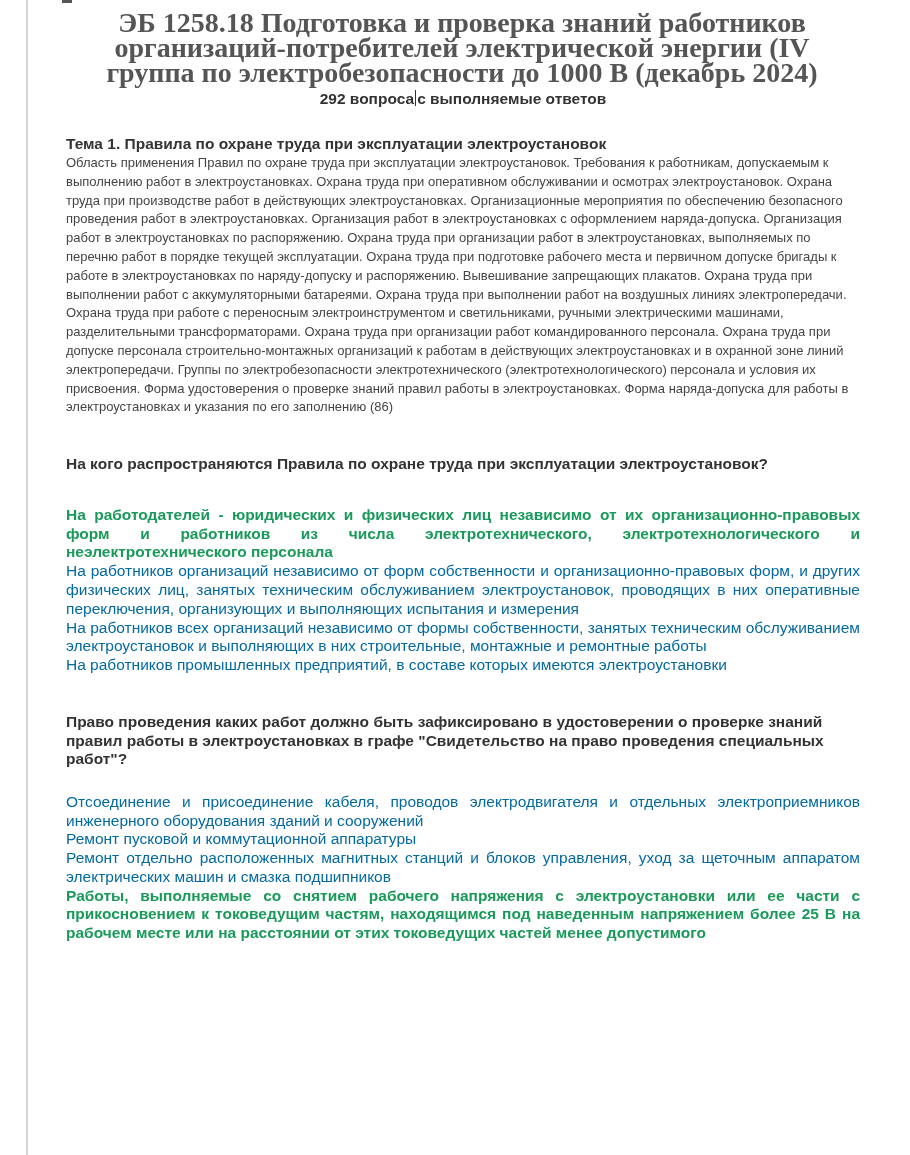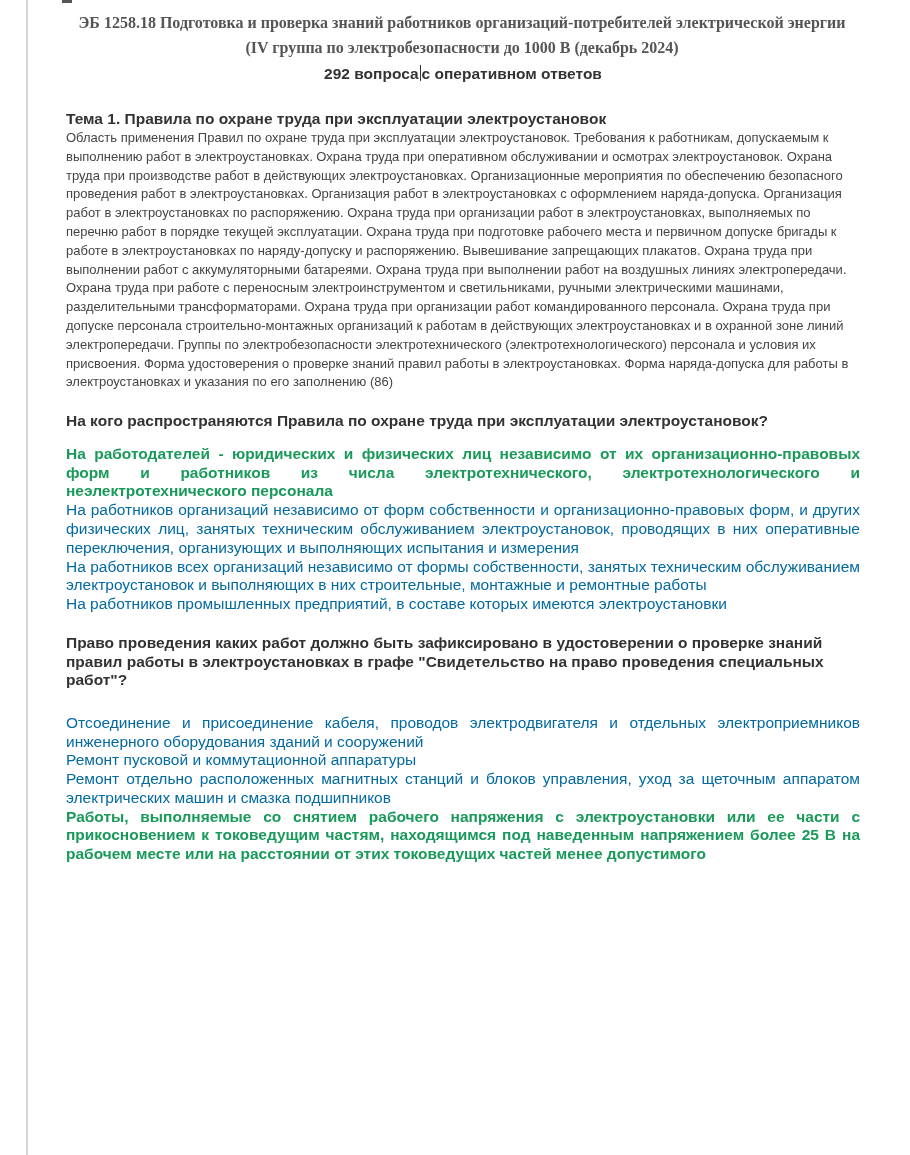--- a/index.html
+++ b/index.html
@@ -10,56 +10,56 @@
     }
     .top-tick {
       position: absolute; left: 62px; top: 0; width: 10px; height: 3px; background: #555;
     }
     .page {
       position: absolute; left: 66px; top: 0; width: 794px;
       font-family: "Liberation Sans", sans-serif; color: #3f3f3f;
     }
     .title {
       font-family: "Liberation Serif", serif; font-weight: bold;
-      font-size: 16px; line-height: 25px; text-align: center; color: #555;
+      font-size: 28px; line-height: 25px; text-align: center; color: #555;
       margin: 10px 2px 0 0; padding: 0 6px;
     }
     .subtitle {
       font-family: "Liberation Sans", sans-serif; font-weight: bold;
       font-size: 15.5px; line-height: 20px; text-align: center; color: #333;
       margin: 4px 0 0 0;
     }
     .caret { display: inline-block; width: 1px; height: 16px; background: #333; vertical-align: -2px; margin: 0 1px; }
     .topic-title {
       font-weight: bold; font-size: 15.5px; line-height: 18px; text-align: left; color: #333;
       margin: 26px 0 0 0;
     }
     .topic-desc { font-size: 13px; line-height: 18.8px; color: #444; margin: 1px 0 4px 0; }
     .question {
       font-weight: bold; font-size: 15.5px; line-height: 18.6px; color: #333;
-      margin: 20px 0 0 0;
+      margin: 38px 0 0 0;
     }
-    .answers { margin-top: 14px; }
+    .answers { margin-top: 32px; }
     .answer {
       font-size: 15.5px; line-height: 18.8px; color: #0369a1; text-align: justify;
       text-align-last: left;
     }
     .answer.correct { color: #1a9a5a; font-weight: bold; }
     .answers.q2 { margin-top: 24px; }
   </style>
 </head>
 <body>
 
 <div class="page-edge"></div>
 <div class="top-tick"></div>
 
 <div class="page">
   <div class="title">ЭБ 1258.18 Подготовка и проверка знаний работников организаций-потребителей электрической энергии (IV группа по электробезопасности до 1000 В (декабрь 2024)</div>
   <div class="subtitle">
-    <span>292 вопроса</span><span class="caret"></span><span>с оперативном ответов</span>
+    <span>292 вопроса</span><span class="caret"></span><span>с выполняемые ответов</span>
   </div>
 
   <div class="topic-title">Тема 1. Правила по охране труда при эксплуатации электроустановок</div>
   <div class="topic-desc">Область применения Правил по охране труда при эксплуатации электроустановок. Требования к работникам, допускаемым к выполнению работ в электроустановках. Охрана труда при оперативном обслуживании и осмотрах электроустановок. Охрана труда при производстве работ в действующих электроустановках. Организационные мероприятия по обеспечению безопасного проведения работ в электроустановках. Организация работ в электроустановках с оформлением наряда-допуска. Организация работ в электроустановках по распоряжению. Охрана труда при организации работ в электроустановках, выполняемых по перечню работ в порядке текущей эксплуатации. Охрана труда при подготовке рабочего места и первичном допуске бригады к работе в электроустановках по наряду-допуску и распоряжению. Вывешивание запрещающих плакатов. Охрана труда при выполнении работ с аккумуляторными батареями. Охрана труда при выполнении работ на воздушных линиях электропередачи. Охрана труда при работе с переносным электроинструментом и светильниками, ручными электрическими машинами, разделительными трансформаторами. Охрана труда при организации работ командированного персонала. Охрана труда при допуске персонала строительно-монтажных организаций к работам в действующих электроустановках и в охранной зоне линий электропередачи. Группы по электробезопасности электротехнического (электротехнологического) персонала и условия их присвоения. Форма удостоверения о проверке знаний правил работы в электроустановках. Форма наряда-допуска для работы в электроустановках и указания по его заполнению (86)</div>
 
   <div class="question">На кого распространяются Правила по охране труда при эксплуатации электроустановок?</div>
   <div class="answers">
     <div class="answer correct">На работодателей - юридических и физических лиц независимо от их организационно-правовых форм и работников из числа электротехнического, электротехнологического и неэлектротехнического персонала</div>
     <div class="answer">На работников организаций независимо от форм собственности и организационно-правовых форм, и других физических лиц, занятых техническим обслуживанием электроустановок, проводящих в них оперативные переключения, организующих и выполняющих испытания и измерения</div>
     <div class="answer">На работников всех организаций независимо от формы собственности, занятых техническим обслуживанием электроустановок и выполняющих в них строительные, монтажные и ремонтные работы</div>

